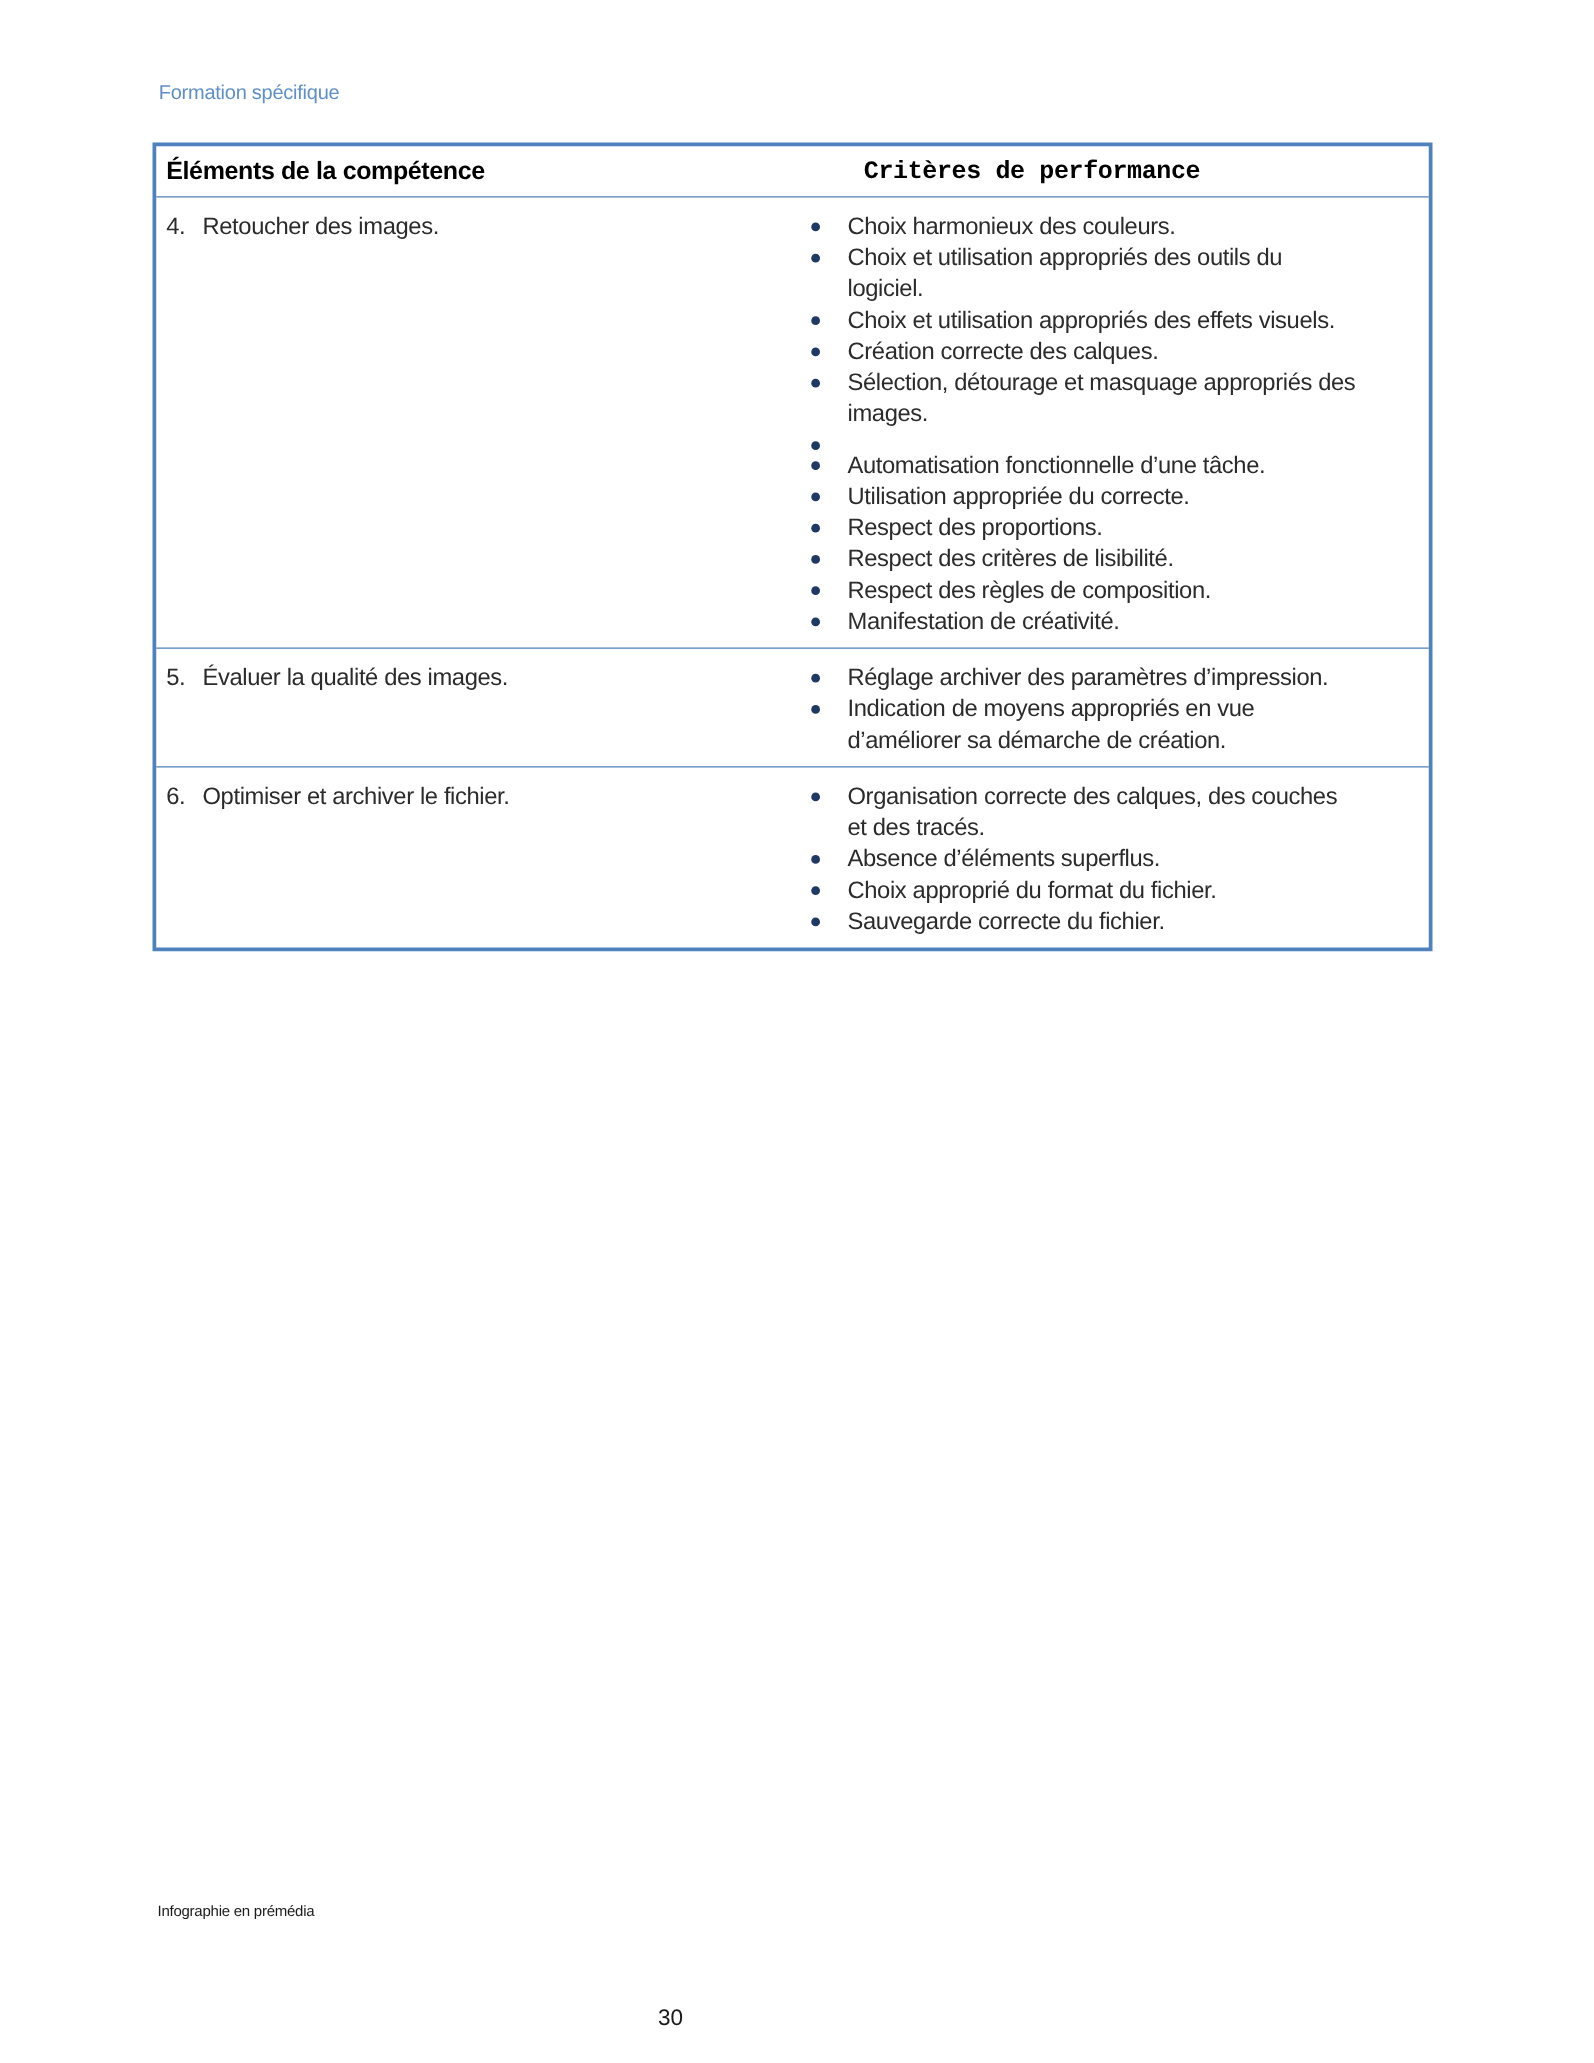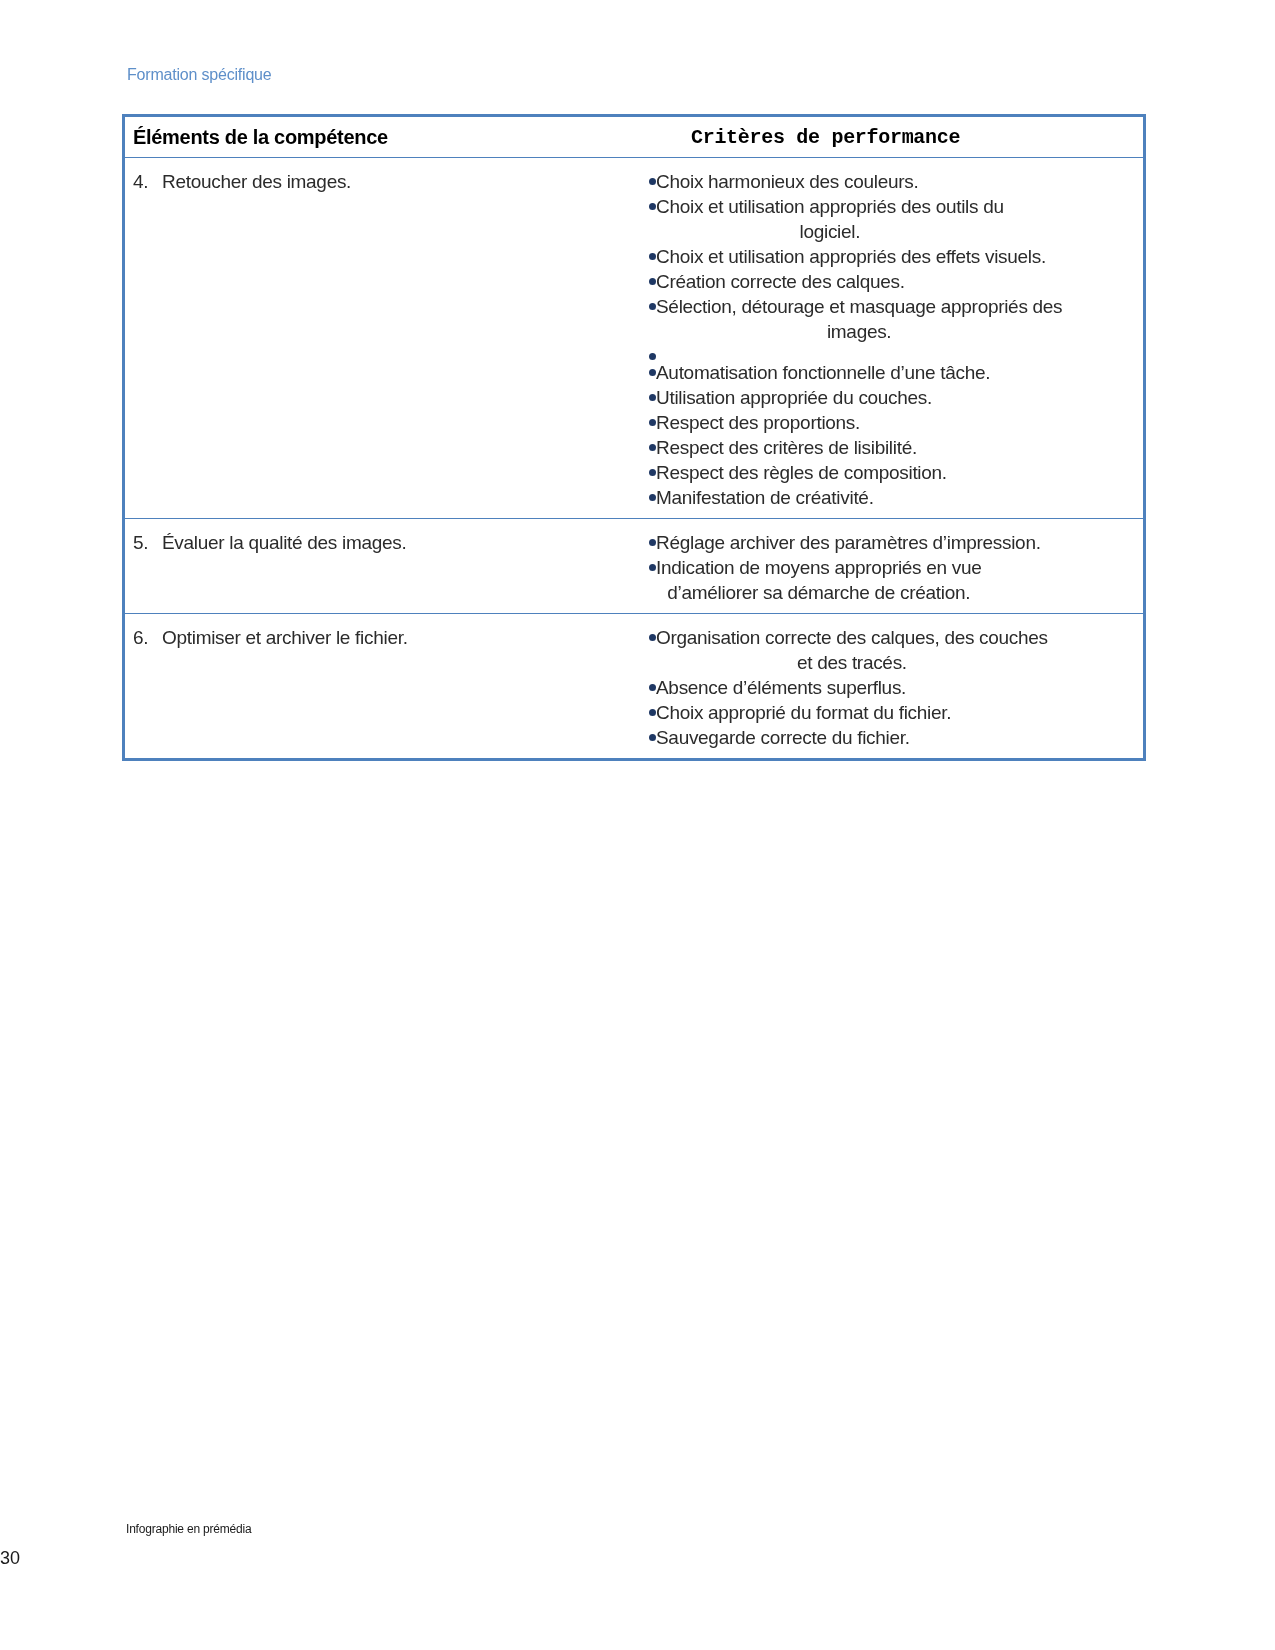--- a/index.html
+++ b/index.html
@@ -37,27 +37,27 @@
     font-size:19px;line-height:25px;letter-spacing:-0.3px;
   }
   .row-num{width:29px;flex:none;}
   .cell-right{flex:1;padding-right:8px;}
   .criteria-list{list-style:none;margin:0;padding:0;font-size:19px;}
   .criterion{display:flex;align-items:flex-start;line-height:25px;}
   .dot{
     width:7px;height:7px;border-radius:50%;background:var(--bullet-navy);
     margin:9px 0 0 2px;flex:none;
   }
-  .crit-text{white-space:pre-line;letter-spacing:-0.3px;text-align:center;}
+  .crit-text{white-space:pre-line;margin-left:22px;letter-spacing:-0.3px;}
   .footer-left{
     position:absolute;left:126px;top:1522px;
     font-size:12px;letter-spacing:-0.2px;color:#1a1a1a;
   }
   .page-number{
-    position:absolute;left:0;top:1548px;width:1073px;
+    position:absolute;left:0;top:1604px;width:1073px;text-align:center;
     font-size:18px;color:#1a1a1a;
   }
 </style>
 </head>
 <body>
 
 <div class="page">
 
   <div class="section-heading">Formation spécifique</div>
 
@@ -98,21 +98,21 @@
               </li>
               <li class="criterion">
                 <span class="dot"></span>
               </li>
               <li class="criterion">
                 <span class="dot"></span>
                 <span class="crit-text">Automatisation fonctionnelle d’une tâche.</span>
               </li>
               <li class="criterion">
                 <span class="dot"></span>
-                <span class="crit-text">Utilisation appropriée du couches.</span>
+                <span class="crit-text">Utilisation appropriée du correcte.</span>
               </li>
               <li class="criterion">
                 <span class="dot"></span>
                 <span class="crit-text">Respect des proportions.</span>
               </li>
               <li class="criterion">
                 <span class="dot"></span>
                 <span class="crit-text">Respect des critères de lisibilité.</span>
               </li>
               <li class="criterion">

